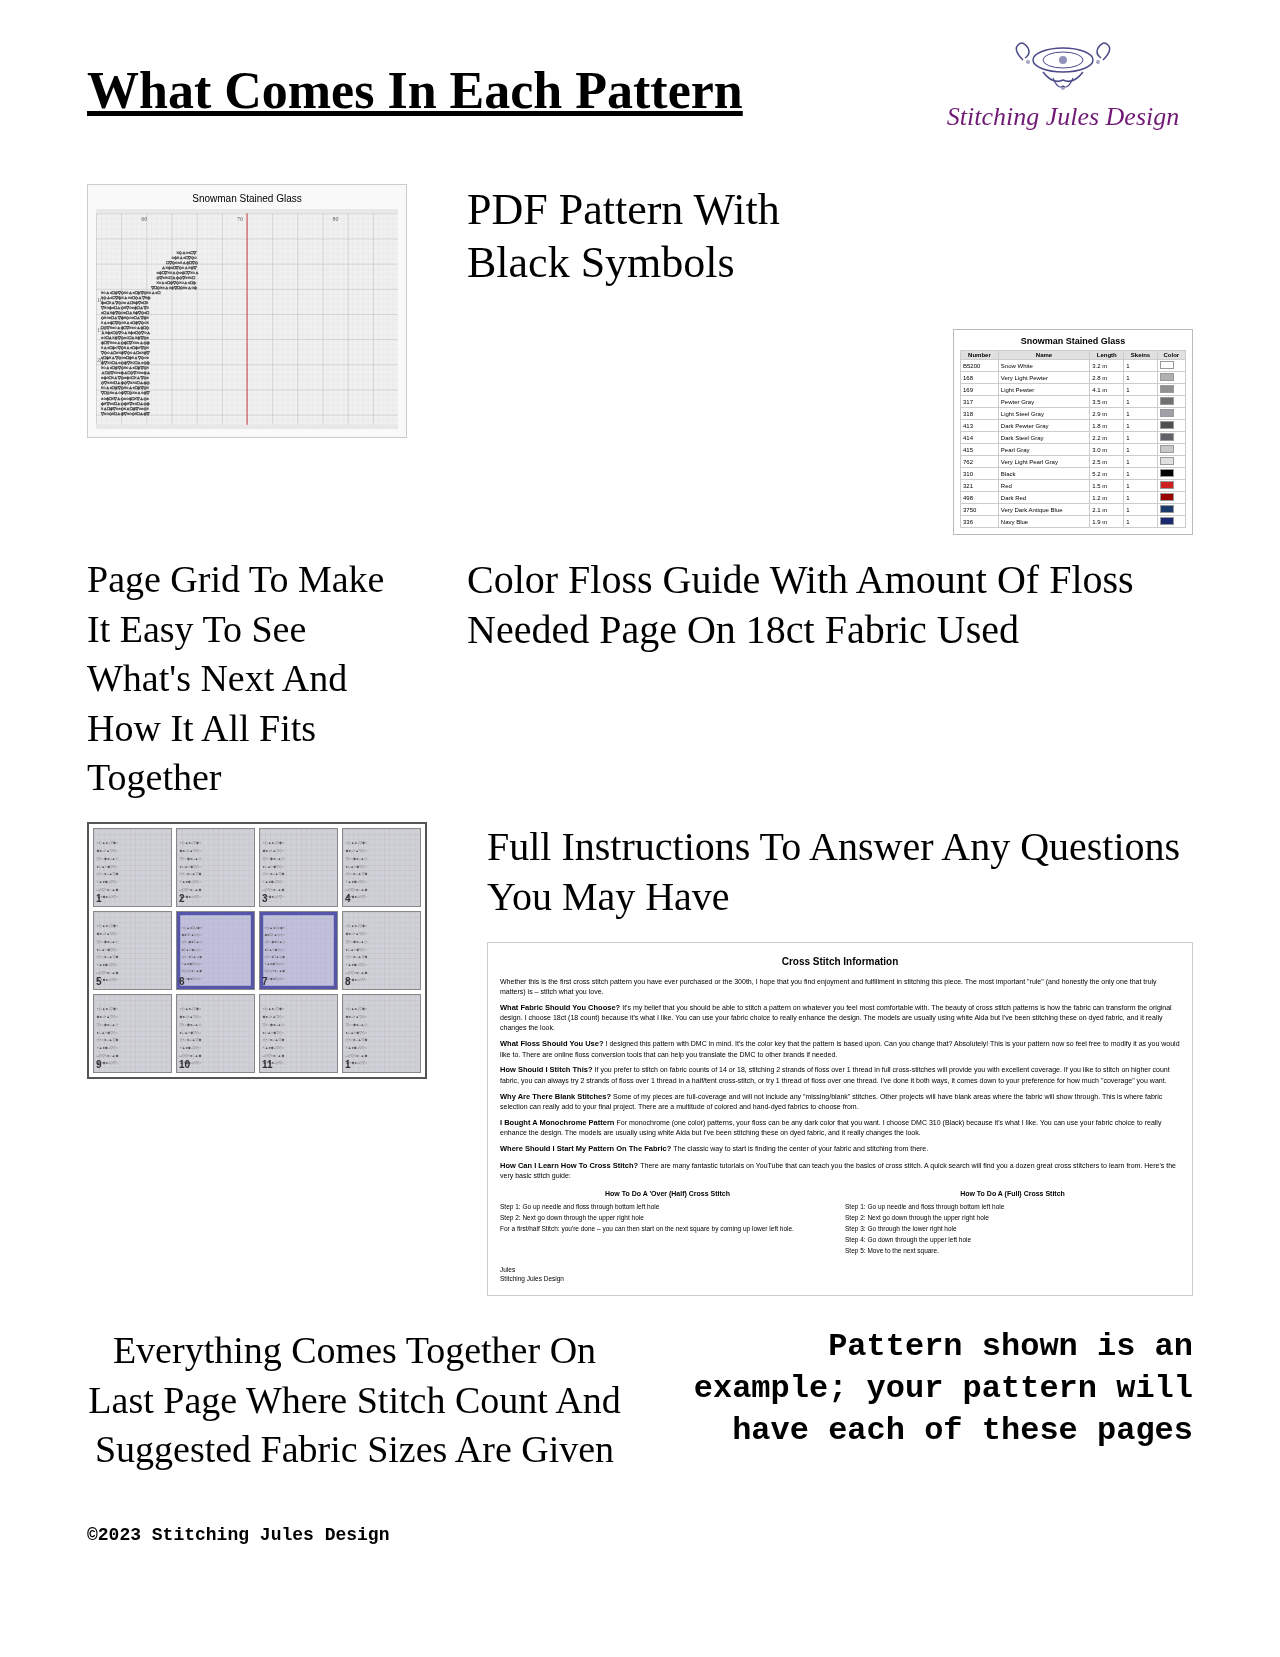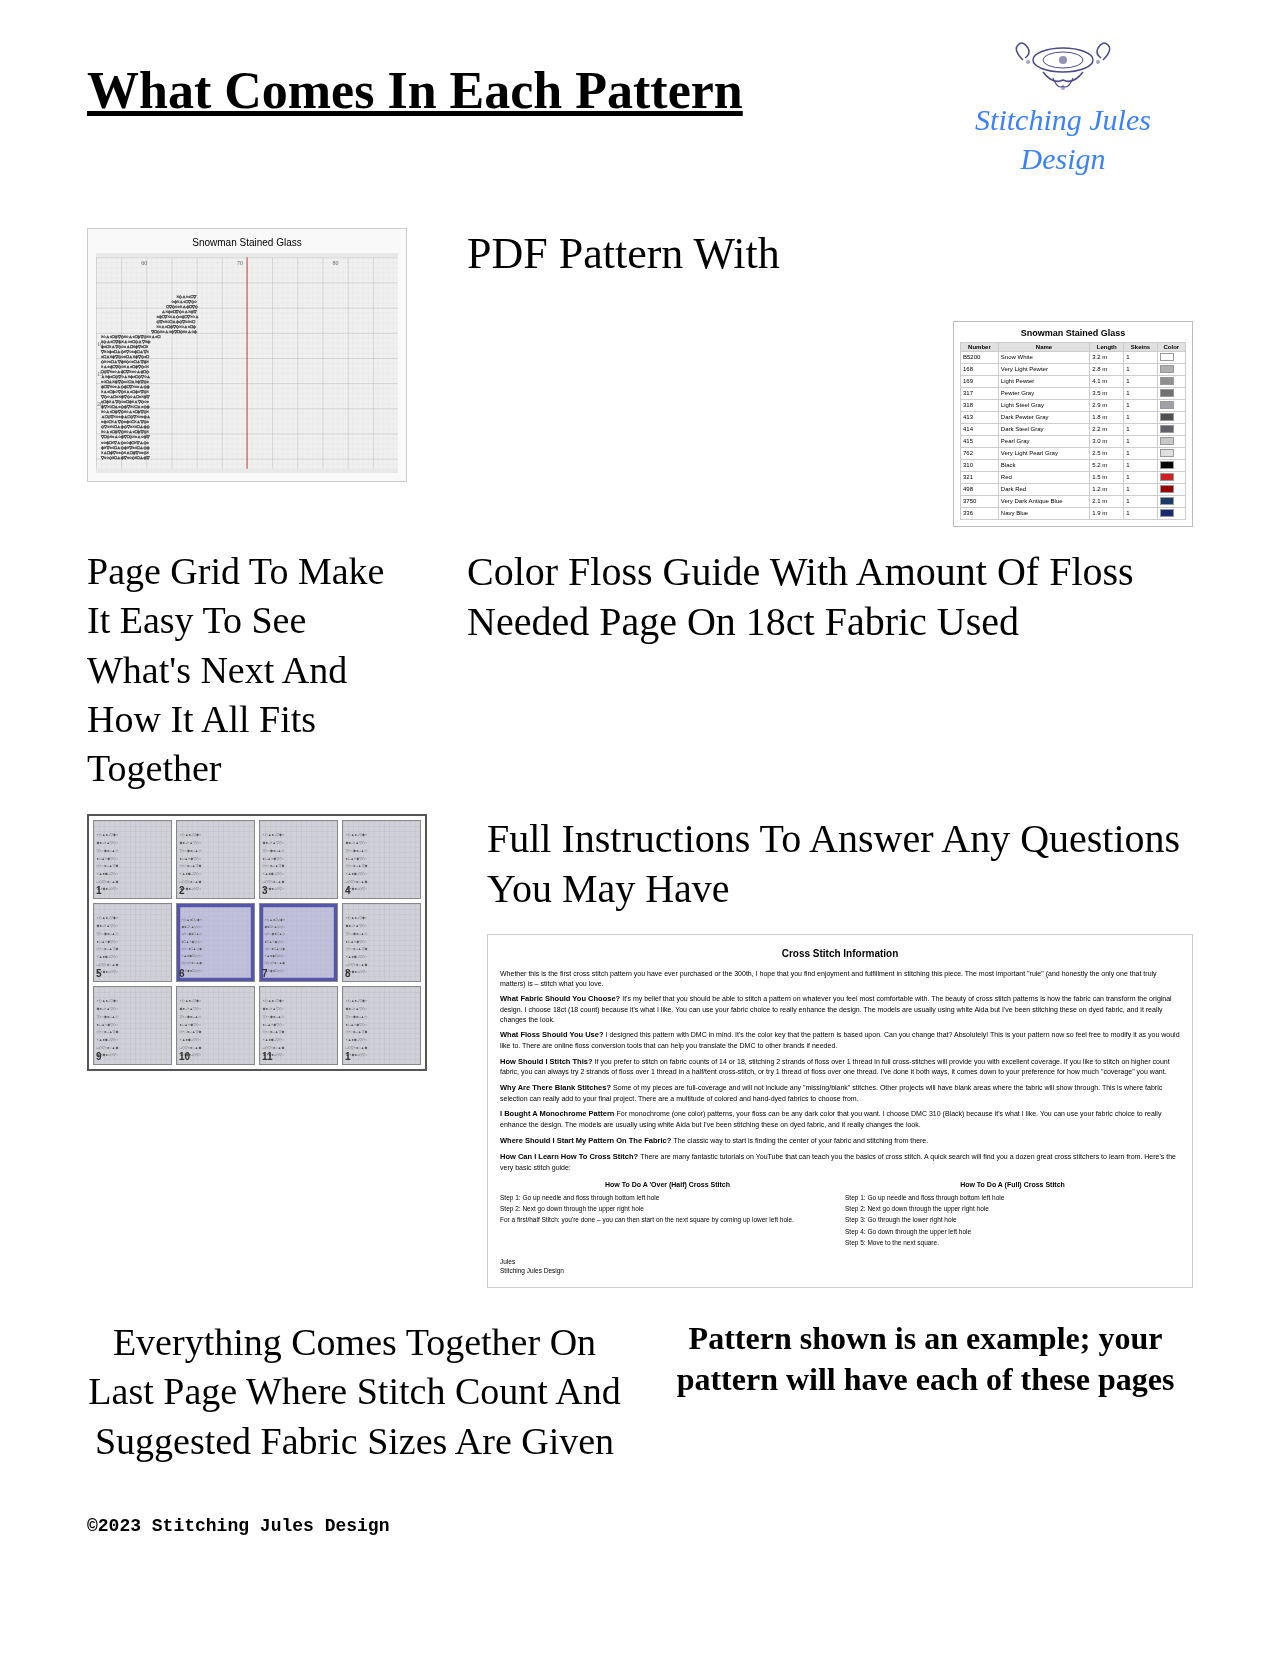--- a/index.html
+++ b/index.html
@@ -40,23 +40,23 @@
       padding-top: 20px;
     }
 
     .brand-logo {
       text-align: center;
       flex-shrink: 0;
       width: 260px;
     }
 
     .brand-name {
-      font-size: 30px;
+      font-size: 26px;
       font-family: 'Palatino Linotype', Palatino, serif;
-      color: #3b82f6;
+      color: #701a75;
       line-height: 1.3;
       font-style: italic;
     }
 
     
     .section-pdf {
       display: flex;
       align-items: flex-start;
       margin-bottom: 20px;
       gap: 30px;
@@ -305,24 +305,24 @@
       flex: 1;
       font-size: 38px;
       font-family: Georgia, serif;
       line-height: 1.3;
       text-align: center;
     }
 
     .pattern-note {
       flex: 1;
       font-size: 32px;
-      font-family: Liberation Serif, serif;
+      font-family: Liberation Mono, monospace;
       font-weight: bold;
       line-height: 1.3;
-      text-align: center;
+      text-align: right;
     }
 
     
     .footer {
       padding-top: 20px;
       border-top: none;
     }
 
     .footer-text {
       font-size: 18px;
@@ -433,20 +433,21 @@
           <text x="140" y="8" font-size="6" fill="#666">70</text>
           <text x="235" y="8" font-size="6" fill="#666">80</text>
         </svg>
       </div>
     </div>
 
     <div style="display:flex; flex-direction:column; flex:1; gap:10px;">
       <div class="pdf-text-area">
         <div class="pdf-heading">
           <span>PDF Pattern With</span><br>
+          <span>Black Symbols</span>
         </div>
       </div>
 
       <div style="display:flex; justify-content:flex-end; padding-right:0px;">
         <div class="floss-guide-thumb">
           <div class="floss-thumb-title">Snowman Stained Glass</div>
           <table class="floss-thumb-table">
             <thead>
               <tr>
                 <th>Number</th>

